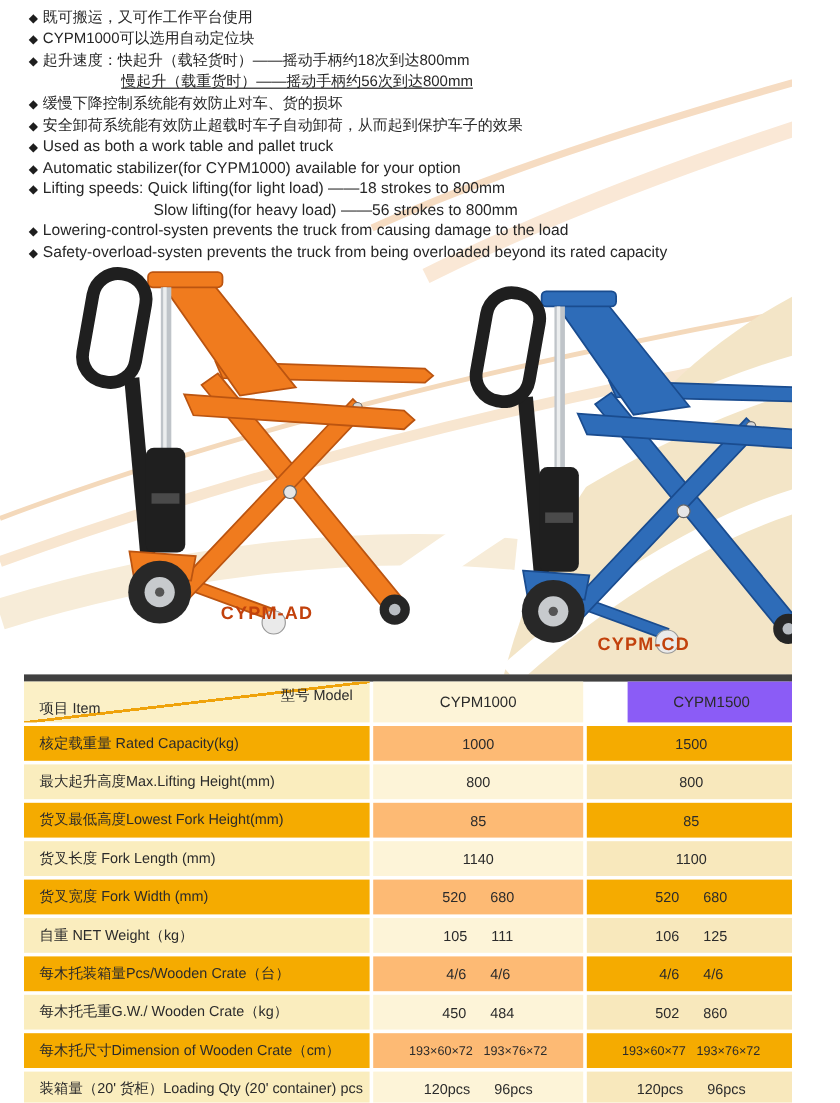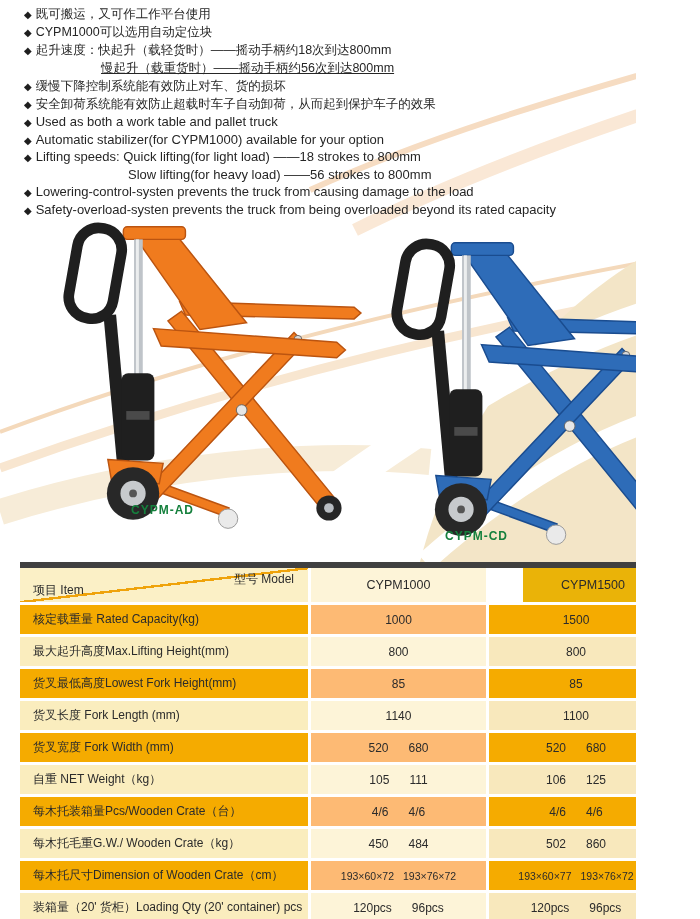--- a/index.html
+++ b/index.html
@@ -1,33 +1,33 @@
 <!DOCTYPE html>
 <html><head>
 <meta charset="utf-8">
 <style>
   html,body{margin:0;padding:0;background:#fff;}
-  .page{position:relative;width:604px;height:919px;background:#fff;overflow:hidden;
-        font-family:"Liberation Sans","DejaVu Sans",sans-serif;color:#2b2b2b;padding-left:32px;}
+  .page{position:relative;width:660px;height:919px;background:#fff;overflow:hidden;
+        font-family:"Liberation Sans","DejaVu Sans",sans-serif;color:#2b2b2b;}
   .decor{position:absolute;left:0;top:0;z-index:0;}
 
   
   .features{position:absolute;left:24px;top:5px;z-index:2;}
   .fline{height:18px;line-height:18px;font-size:12.5px;white-space:nowrap;color:#262626;}
   .fline.en{font-size:13px;height:17.5px;line-height:17.5px;}
   .fline .bullet{font-size:10px;margin-right:4px;color:#1e1e1e;}
   .fline.cont-zh{padding-left:77px;text-decoration:underline;}
   .fline.cont-en{padding-left:104px;}
 
   
   .truck{position:absolute;z-index:1;}
   .truck-ad{left:34px;top:220px;}
   .truck-cd{left:362px;top:236px;}
-  .model-tag{position:absolute;z-index:2;width:130px;text-align:left;
-             font-size:12px;font-weight:bold;letter-spacing:1px;color:#15803d;}
+  .model-tag{position:absolute;z-index:2;width:130px;text-align:right;
+             font-size:15px;font-weight:bold;letter-spacing:1px;color:#c2410c;}
   .tag-ad{left:131px;top:503px;}
   .tag-cd{left:445px;top:529px;}
 
   
   .spec-table{position:absolute;left:20px;top:562px;width:640px;z-index:2;
       display:grid;grid-template-columns:288px 175px 174px;
       grid-template-rows:34px repeat(10,29px);
       column-gap:3px;row-gap:3px;
       border-top:6px solid #404040;font-size:12px;}
   .cell{display:flex;align-items:center;}
@@ -42,21 +42,21 @@
   .c-lab{background:#FAEDBE;}
   .c-d1{background:#FDF4D8;}
   .c-d2{background:#F8E8BC;}
   
   .h-lab{position:relative;background:#FBF0C6;
      background-image:linear-gradient(to bottom right,transparent 48.5%,#EFA30B 48.5%,#EFA30B 52%,transparent 52%);}
   .h-lab .item-label{position:absolute;left:13px;bottom:3px;font-size:12px;}
   .h-lab .model-label{position:absolute;right:14px;top:3px;font-size:12px;}
   .h-d1,.h-d2{justify-content:center;font-size:12.5px;}
   .h-d1{background:#FDF4D8;}
-  .h-d2{background:#eab308;margin-left:34px;}
+  .h-d2{background:#8b5cf6;margin-left:34px;}
 </style>
 </head>
 <body>
 
 <div class="page">
 
   <svg class="decor" width="700" height="919" viewBox="0 0 700 919">
     <path d="M700,58 C555,98 420,140 310,190" stroke="#F6DCC2" stroke-width="6" fill="none"></path>
     <path d="M700,95 C575,135 455,180 355,230" stroke="#FAE8D6" stroke-width="13" fill="none"></path>
     <path d="M0,432 C190,360 430,300 700,252" stroke="#F4D9BB" stroke-width="4" fill="none"></path>

